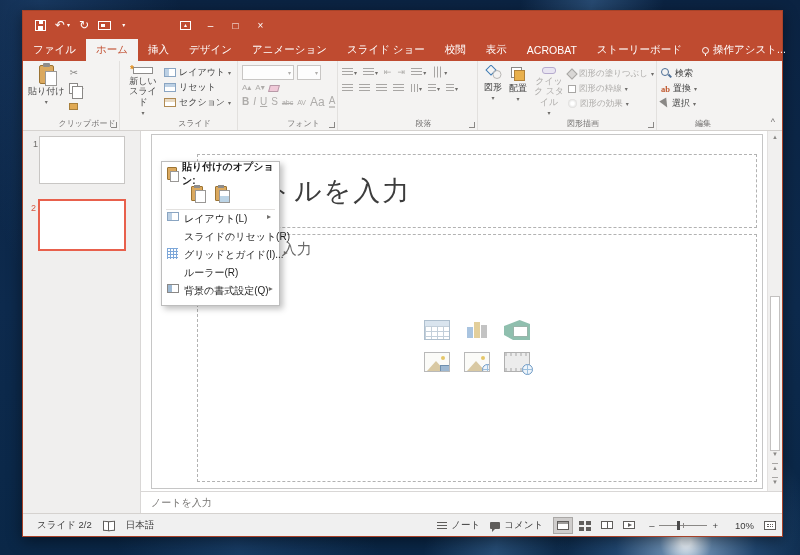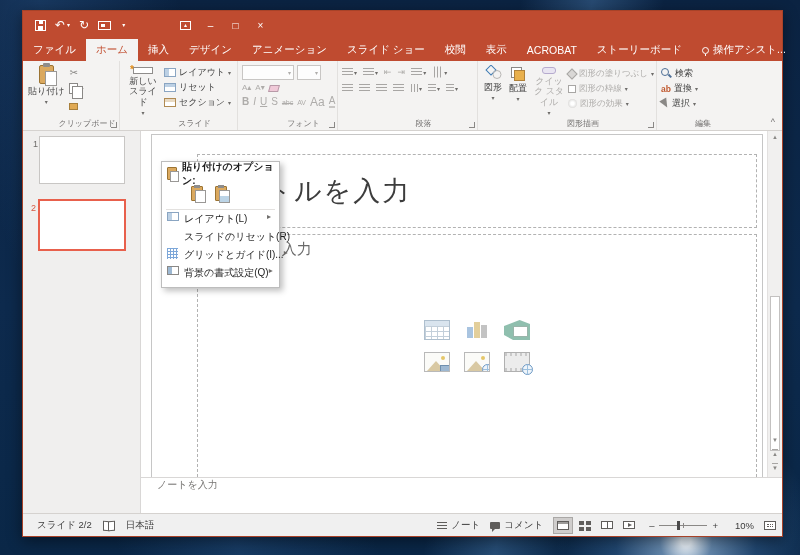--- a/index.html
+++ b/index.html
@@ -87,21 +87,21 @@
   .i-arrange::after { content:""; position:absolute; right:0; bottom:0; width:9px; height:9px; background:#e9b04c; border:1px solid #b0813a; }
   .i-qs { width:14px; height:13px; border-radius:3px; background:#e9e5f1; border:1px solid #b6abce; margin-top:2px; }
   .i-fill { width:8px; height:8px; background:#d9d7d5; border:1px solid #a8a6a4; transform:rotate(45deg); flex:none; }
   .i-outline { width:8px; height:8px; border:1px solid #a8a6a4; background:#fff; flex:none; }
   .i-effect { width:9px; height:9px; border-radius:50%; background:radial-gradient(#fff 25%,#c8c6c4); flex:none; }
   .srow.dis { color:#aeacaa; font-size:8.5px; }
   
   .i-search { position:relative; width:11px; height:11px; flex:none; }
   .i-search::before { content:""; position:absolute; left:0; top:0; width:6px; height:6px; border:1.5px solid #4e6f96; border-radius:50%; }
   .i-search::after { content:""; position:absolute; left:7px; top:7px; width:4px; height:1.5px; background:#4e6f96; transform:rotate(45deg); }
-  .i-ab { color:#c0592f; font-size:8.5px; font-weight:bold; }
+  .i-ab { color:#c0592f; font-size:8.5px; font-weight:bold;font-family:Liberation Serif, serif; }
   .i-select { width:0; height:0; border-left:4px solid rgba(0,0,0,0); border-right:4px solid rgba(0,0,0,0); border-top:9px solid #8a8886; transform:rotate(-30deg); flex:none; }
   .collapse { position:absolute; right:7px; bottom:3px; font-size:9px; color:#737170; }
 
   
   .main { position:absolute; top:120px; left:0; right:0; bottom:23px; display:flex; }
   .thumbpanel { width:118px; background:#f0efee; border-right:1px solid #d9d7d6; position:relative; }
   .tnum { position:absolute; font-size:9px; color:#6e6c6a; }
   .thumb { position:absolute; background:#fff; border:1px solid #c8c6c4; width:86px; height:48px; }
   .thumb.sel { border:2px solid #e8604c; width:88px; height:52px; }
   .tnum.sel { color:#d65740; }
@@ -165,22 +165,22 @@
   .i-bgfmt::after { content:""; position:absolute; right:1px; bottom:1px; width:5px; height:4px; background:#cfa85c; }
   .i-story { width:12px; height:9px; border:1px solid #8a8886; background:linear-gradient(to right,#9db8d2 4px,#fff 4px); }
 
   
   .vscroll { position:absolute; top:0; right:0; bottom:0; width:15px; background:#f1f0ef; border-left:1px solid #e3e1e0; }
   .varrow { position:absolute; left:0; right:0; text-align:center; font-size:6px; color:#8a8886; }
   .vthumb { position:absolute; left:2px; right:2px; top:165px; height:155px; background:#fff; border:1px solid #c3c1c0; }
   .dblline { border-top:1px solid #a8a6a4; padding-top:1px; margin:0 4px; }
 
   
-  .notesbar { height:36px; background:#fff; border-top:1px solid #d9d7d6; display:flex; 
-              padding-left:16px; font-size:10px; color:#767472; }
+  .notesbar { height:22px; background:#fff; border-top:1px solid #d9d7d6; display:flex; align-items:center;
+              padding-left:10px; font-size:10px; color:#767472; }
   .statusbar { position:absolute; left:0; right:0; bottom:0; height:23px; background:#f0f0f0; border-top:1px solid #d5d2cf;
                display:flex; align-items:center; font-size:9.5px; color:#3b3b3b; padding:0 6px 0 14px; }
   .st-left { display:flex; align-items:center; gap:11px; }
   .i-book { position:relative; width:12px; height:8px; }
   .i-book::before,.i-book::after { content:""; position:absolute; top:0; width:5px; height:8px; border:1px solid #5f5d5b; background:#fff; }
   .i-book::before { left:0; transform:skewY(6deg); }
   .i-book::after { right:0; transform:skewY(-6deg); }
   .st-spacer { flex:1; }
   .st-right { display:flex; align-items:center; gap:10px; }
   .stbtn { display:flex; align-items:center; gap:4px; }
@@ -518,20 +518,24 @@
             <span class="cm-label">スライドのリセット(R)</span>
           </div>
           <div class="cm-item">
             <span class="cm-ico">
                 <span class="i-grid"></span>
               </span>
             <span class="cm-label">グリッドとガイド(I)...</span>
             <span class="cm-arrow">▸</span>
           </div>
           <div class="cm-item">
+            <span class="cm-ico"></span>
+            <span class="cm-label">ルーラー(R)</span>
+          </div>
+          <div class="cm-item">
             <span class="cm-ico">
                 <span class="i-story"></span>
               </span>
             <span class="cm-label">背景の書式設定(Q)</span>
             <span class="cm-arrow">▸</span>
           </div>
         </div>
 
         <div class="vscroll">
           <span class="varrow" style="top:3px">▲</span>

